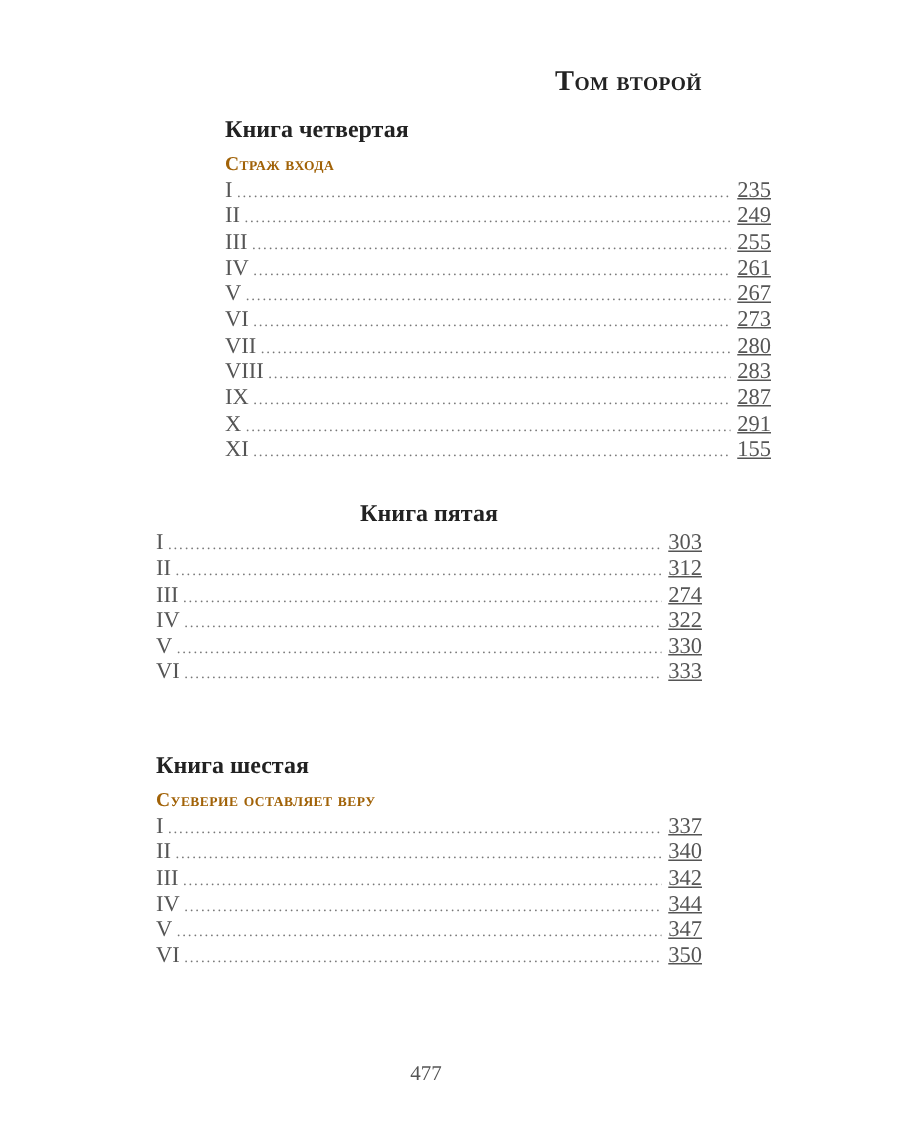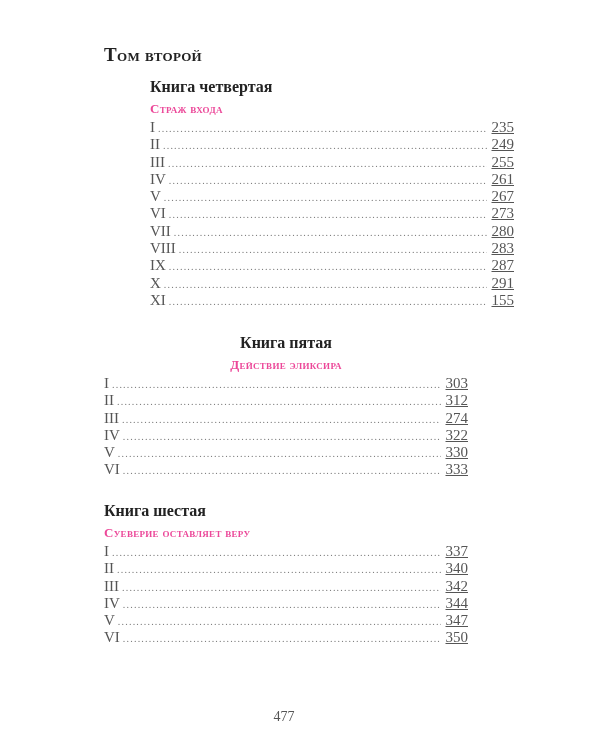--- a/index.html
+++ b/index.html
@@ -1,23 +1,23 @@
 <!DOCTYPE html>
 <html><head>
 <meta charset="utf-8">
 <style>
   html, body { margin:0; padding:0; background:#ffffff; }
   body { width:600px; height:750px; position:relative; overflow:hidden;
          font-family:"Liberation Serif","DejaVu Serif",serif; color:#2b2b2b; }
   .page { position:absolute; left:104px; top:0; width:364px; }
-  .vol-title { position:absolute; left:0; width:364px; top:44px; text-align:left;
+  .vol-title { position:absolute; left:0; width:364px; top:44px; text-align:right;
                font-size:19px; font-weight:bold; color:#222; font-variant:small-caps; letter-spacing:0.3px; }
   .book { position:absolute; left:0; width:364px; }
   .book-title { font-size:16px; font-weight:bold; color:#222; height:22px; line-height:22px; }
-  .part-title { font-size:13px; font-weight:bold; color:#ec4899; font-variant:small-caps;
+  .part-title { font-size:13px; font-weight:bold; color:#a16207; font-variant:small-caps;
                 height:21px; line-height:21px; letter-spacing:0.3px; }
   .row { display:flex; align-items:baseline; height:17.3px; line-height:17.3px; font-size:15px; color:#555; }
   .row .num { white-space:nowrap; padding-right:3px; }
   .row .dots { flex:1; overflow:hidden; white-space:nowrap; font-size:10px; color:#777; letter-spacing:1.2px; }
   .row .dots::before { content:"................................................................................................................................................"; }
   .row .pg { white-space:nowrap; padding-left:5px;text-decoration:underline; }
   .folio { position:absolute; left:0; width:568px; top:709px; text-align:center; font-size:14px; color:#555; }
 </style>
 </head>
 <body>
@@ -82,21 +82,20 @@
         <div class="row">
           <span class="num">XI</span>
           <span class="dots"></span>
           <span class="pg">155</span>
         </div>
       </div>
   </div>
 
   <div class="book" style="top:332px;text-align:center;">
     <div class="book-title">Книга пятая</div>
-    <div class="part-title">Действие эликсира</div>
     <div class="rows">
         <div class="row">
           <span class="num">I</span>
           <span class="dots"></span>
           <span class="pg">303</span>
         </div>
         <div class="row">
           <span class="num">II</span>
           <span class="dots"></span>
           <span class="pg">312</span>

